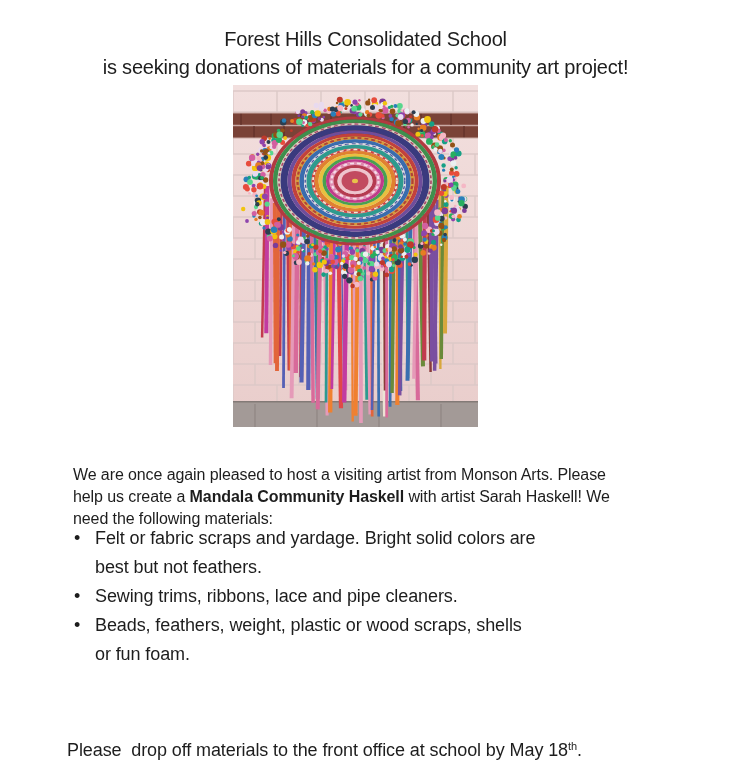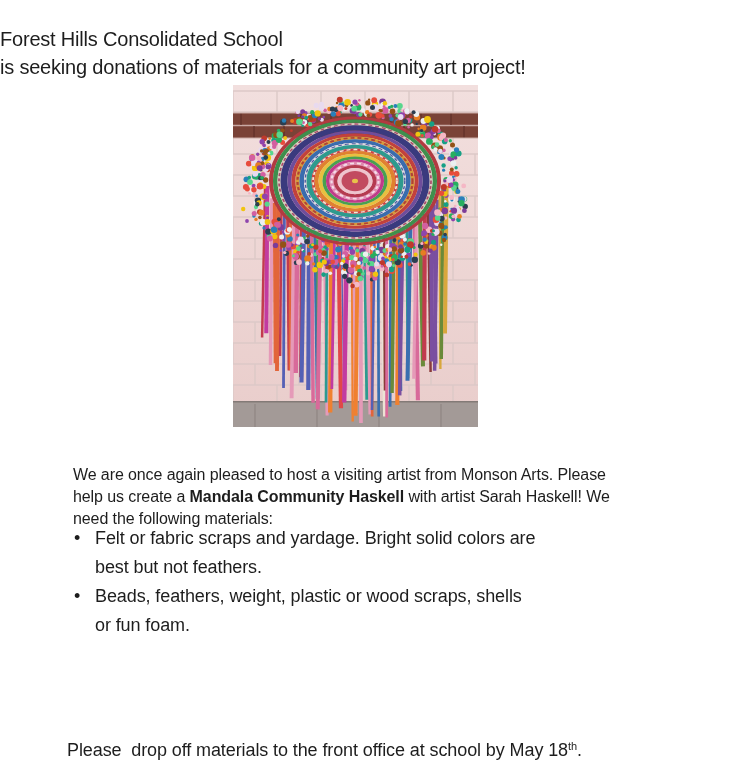--- a/index.html
+++ b/index.html
@@ -1,22 +1,22 @@
 <!DOCTYPE html>
 <html><head>
 <meta charset="utf-8">
 <style>
   html,body{margin:0;padding:0}
   body{
     width:731px;height:770px;background:#ffffff;position:relative;overflow:hidden;
     font-family:"Liberation Sans",sans-serif;color:#1d1d1d;
   }
-  .title{position:absolute;top:27px;left:0;width:731px;margin:0;text-align:left;
+  .title{position:absolute;top:27px;left:0;width:731px;margin:0;text-align:center;
          font-size:20px;font-weight:400;line-height:24px;letter-spacing:-0.2px}
-  .subtitle{position:absolute;top:55px;left:0;width:731px;margin:0;text-align:left;
+  .subtitle{position:absolute;top:55px;left:0;width:731px;margin:0;text-align:center;
          font-size:20px;font-weight:400;line-height:24px;letter-spacing:-0.2px}
   .photo{position:absolute;left:233px;top:85px;width:245px;height:342px;margin:0}
   .photo svg{display:block;width:245px;height:342px}
   .intro{position:absolute;left:57px;top:448px;width:645px;margin:16px;
          font-size:16px;line-height:22px;white-space:pre-line;letter-spacing:-0.1px}
   .intro strong{font-weight:700}
   .materials{position:absolute;left:57px;top:524px;width:645px;margin:0;padding:0;list-style:none}
   .materials li{position:relative;padding-left:38px;font-size:18px;line-height:29px;
          white-space:pre-line;letter-spacing:-0.1px}
   .materials li::before{content:"\2022";position:absolute;left:17px;top:0;font-size:18px}
@@ -946,17 +946,18 @@
     </svg>
 </figure>
 
 <p class="intro"><span>We are once again pleased to host a visiting artist from Monson Arts. Please
 help us create a </span><strong>Mandala Community Haskell</strong><span> with artist Sarah Haskell! We
 need the following materials:</span></p>
 
 <ul class="materials">
   <li>Felt or fabric scraps and yardage. Bright solid colors are
 best but not feathers.</li>
+  <li>Sewing trims, ribbons, lace and pipe cleaners.</li>
   <li>Beads, feathers, weight, plastic or wood scraps, shells
 or fun foam.</li>
 </ul>
 
 <p class="closing"><span>Please  drop off materials to the front office at school by May 18</span><sup>th</sup><span>.</span></p>
 
 </body></html>

